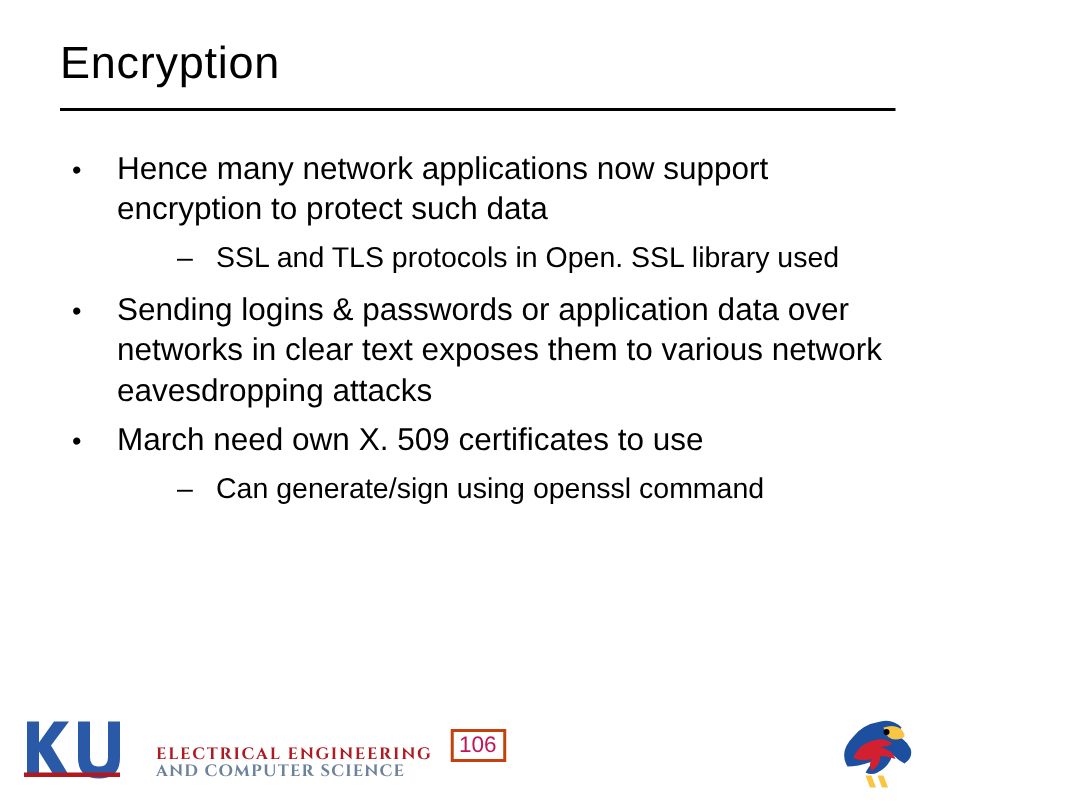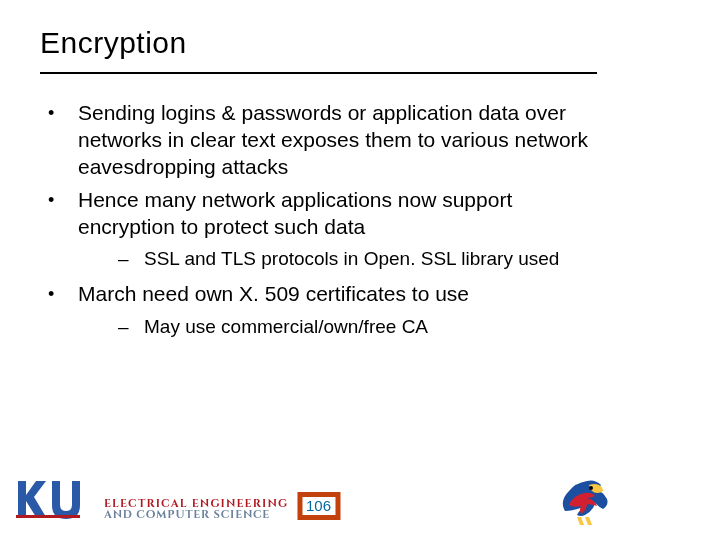--- a/index.html
+++ b/index.html
@@ -71,53 +71,53 @@
   .ku-line2 {
     font-family: "Trajan Pro", "Cinzel", Georgia, serif;
     font-size: 11px;
     letter-spacing: 0.8px;
     color: #6c819a;
     font-weight: 600;
   }
   .page-num {
     position: absolute;
     left: 50%;
-    bottom: 20px;
+    bottom: 32px;
     transform: translateX(-50%);
     font-size: 15px;
-    color: #0369a1;
-    border: 5px solid #c2410c;
+    color: #be185d;
+    border: 2px solid #c2410c;
     padding: 0 4px;
     line-height: 1.2;
   }
   .jayhawk { width: 60px; height: 56px; }
 </style>
 </head>
 <body>
 
 <div class="slide">
 
   <div class="title">Encryption</div>
   <div class="rule"></div>
 
   <div class="content">
     <ul class="bullets">
       <li>
-        <span>Sending logins &amp; passwords or application data over networks in clear text exposes them to various network eavesdropping attacks</span>
-      </li>
-      <li>
         <span>Hence many network applications now support encryption to protect such data</span>
         <ul class="subs">
           <li>SSL and TLS protocols in Open. SSL library used</li>
         </ul>
       </li>
       <li>
+        <span>Sending logins &amp; passwords or application data over networks in clear text exposes them to various network eavesdropping attacks</span>
+      </li>
+      <li>
         <span>March need own X. 509 certificates to use</span>
         <ul class="subs">
-          <li>May use commercial/own/free CA</li>
+          <li>Can generate/sign using openssl command</li>
         </ul>
       </li>
     </ul>
   </div>
 
   <div class="footer">
     <div class="ku-left">
       <svg class="ku-mark" viewBox="0 0 68 44">
 
         <g fill="#2a5aa7">

